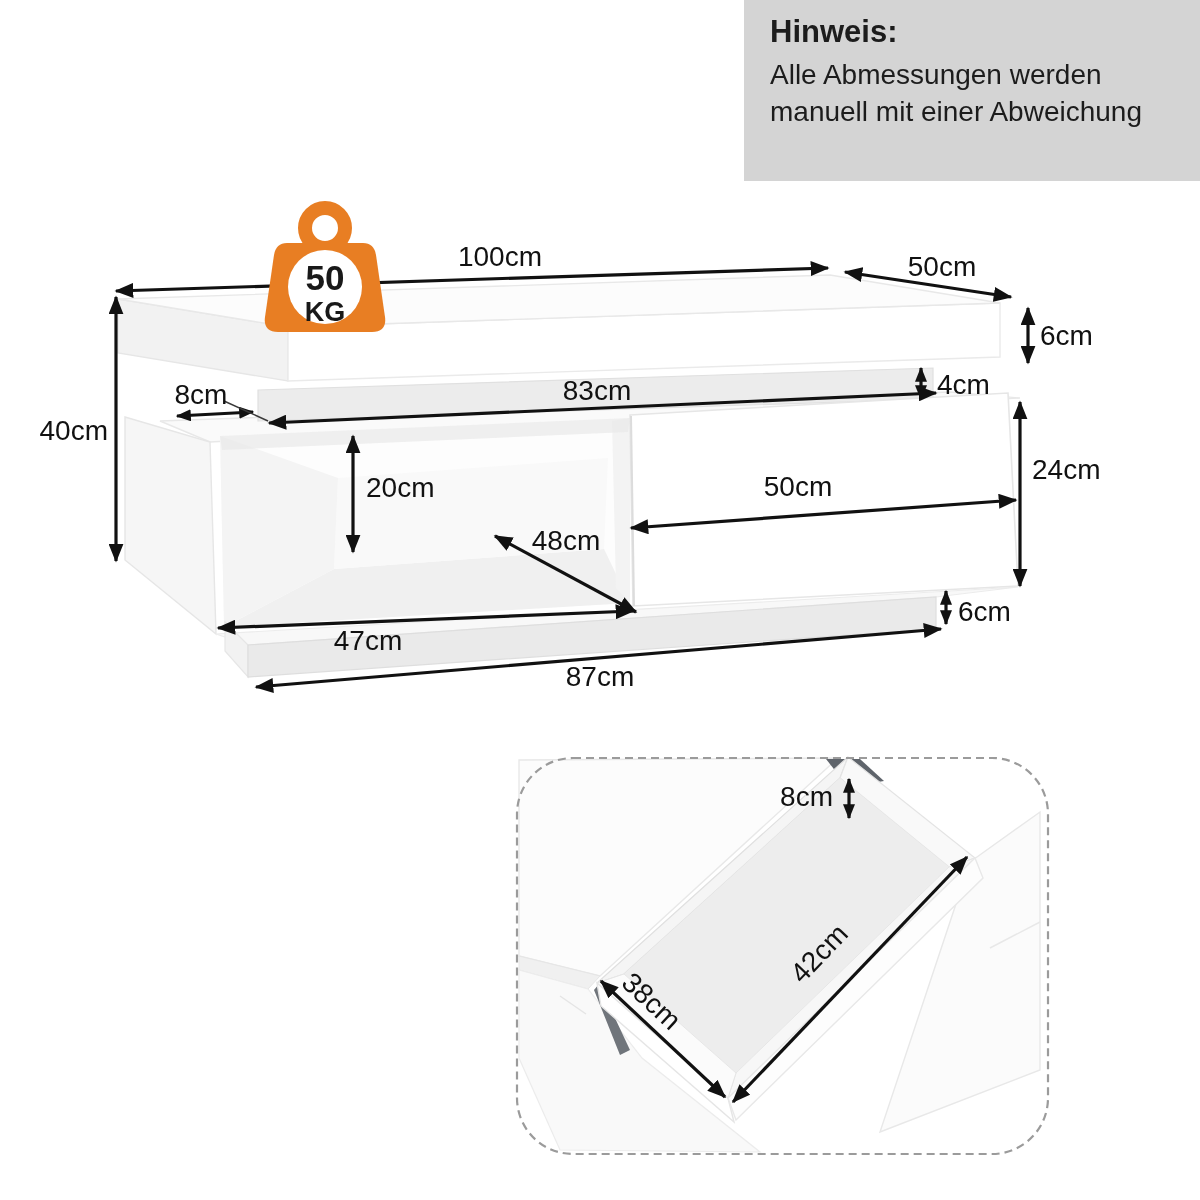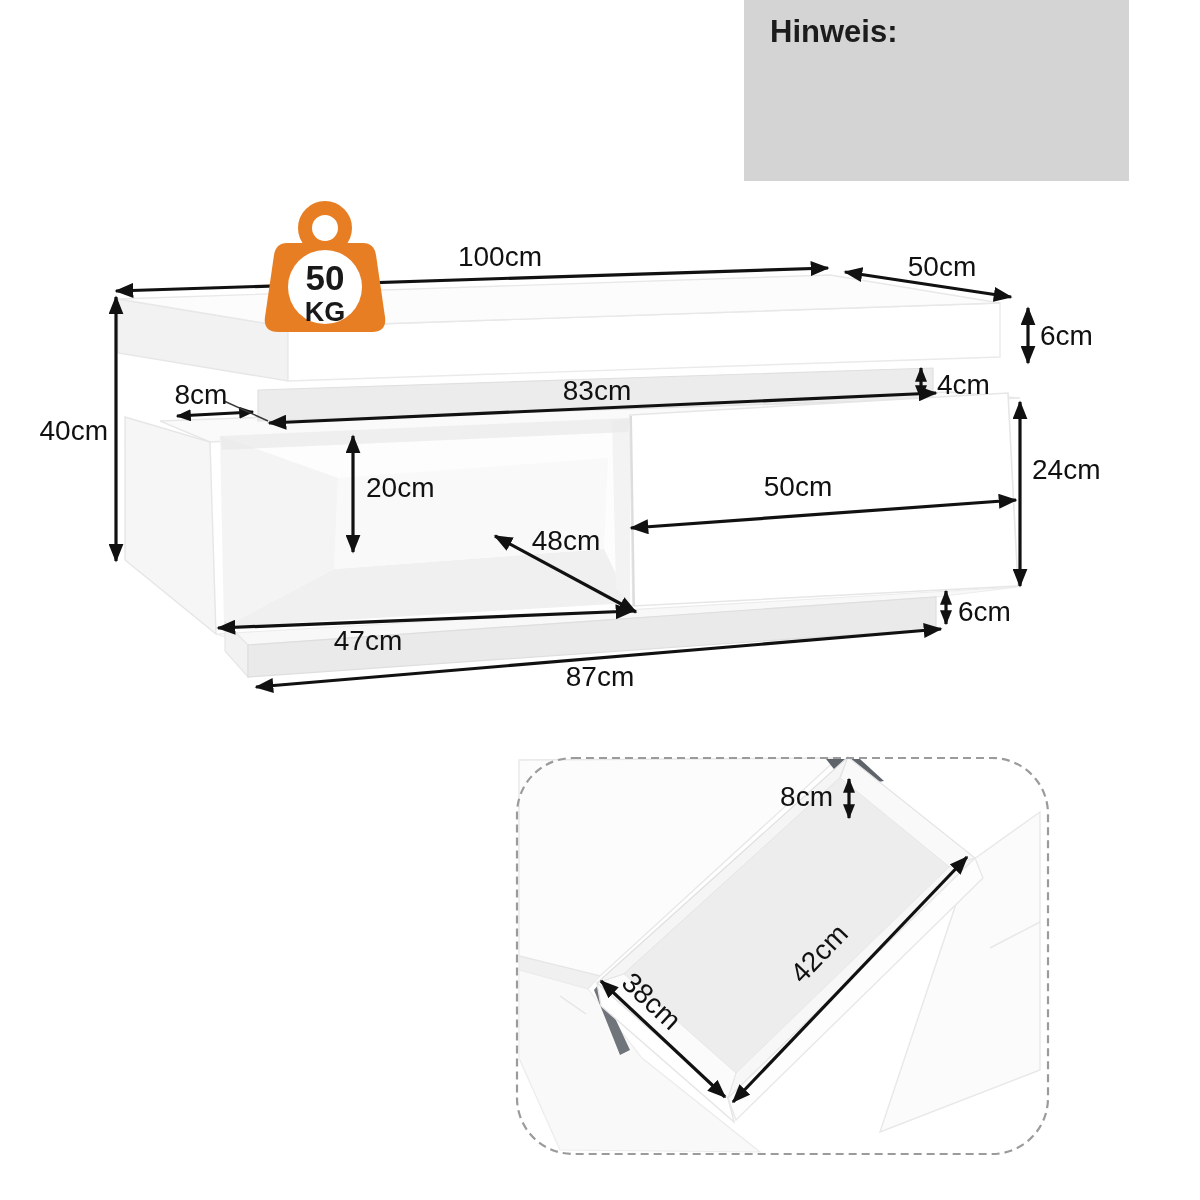--- a/index.html
+++ b/index.html
@@ -1,30 +1,32 @@
 <!DOCTYPE html>
 <html><head>
 <meta charset="utf-8">
 <style>
   html,body{margin:0;padding:0;background:#ffffff;}
   body{width:1200px;height:1200px;position:relative;font-family:"Liberation Sans",sans-serif;overflow:hidden;}
-  .note{position:absolute;left:744px;top:0;width:385px;height:181px;background:#d4d4d4;box-sizing:border-box;padding:14px 10px 0 26px;color:#1c1c1c;}
+  .note{position:absolute;left:744px;top:0;width:456px;height:181px;background:#d4d4d4;box-sizing:border-box;padding:14px 10px 0 26px;color:#1c1c1c;}
   .note-title{font-size:31px;font-weight:bold;margin:0 0 6px 0;}
   .note-line{font-size:28px;line-height:37px;}
   svg.scene{position:absolute;left:0;top:0;width:1200px;height:1200px;}
   .dim-line{stroke:#111111;stroke-width:3.2;fill:none;}
   .dim-thin{stroke:#3a3a3a;stroke-width:1.4;fill:none;}
   .dim-label{fill:#111111;font-size:28px;font-family:"Liberation Sans",sans-serif;}
   .badge-num{fill:#191919;font-weight:bold;font-family:"Liberation Sans",sans-serif;}
 </style>
 </head>
 <body>
 
 <div class="note">
   <div class="note-title">Hinweis:</div>
+  <div class="note-line">Alle Abmessungen werden</div>
+  <div class="note-line">manuell mit einer Abweichung</div>
 </div>
 
 <svg class="scene" viewBox="0 0 1200 1200">
   <defs>
     <marker id="ah" viewBox="0 0 10 8" refX="9.2" refY="4" markerWidth="19" markerHeight="15" markerUnits="userSpaceOnUse" orient="auto-start-reverse">
       <path d="M0,0 L10,4 L0,8 Z" fill="#111111"></path>
     </marker>
     <marker id="ahs" viewBox="0 0 10 8" refX="9.2" refY="4" markerWidth="15" markerHeight="12" markerUnits="userSpaceOnUse" orient="auto-start-reverse">
       <path d="M0,0 L10,4 L0,8 Z" fill="#111111"></path>
     </marker>

